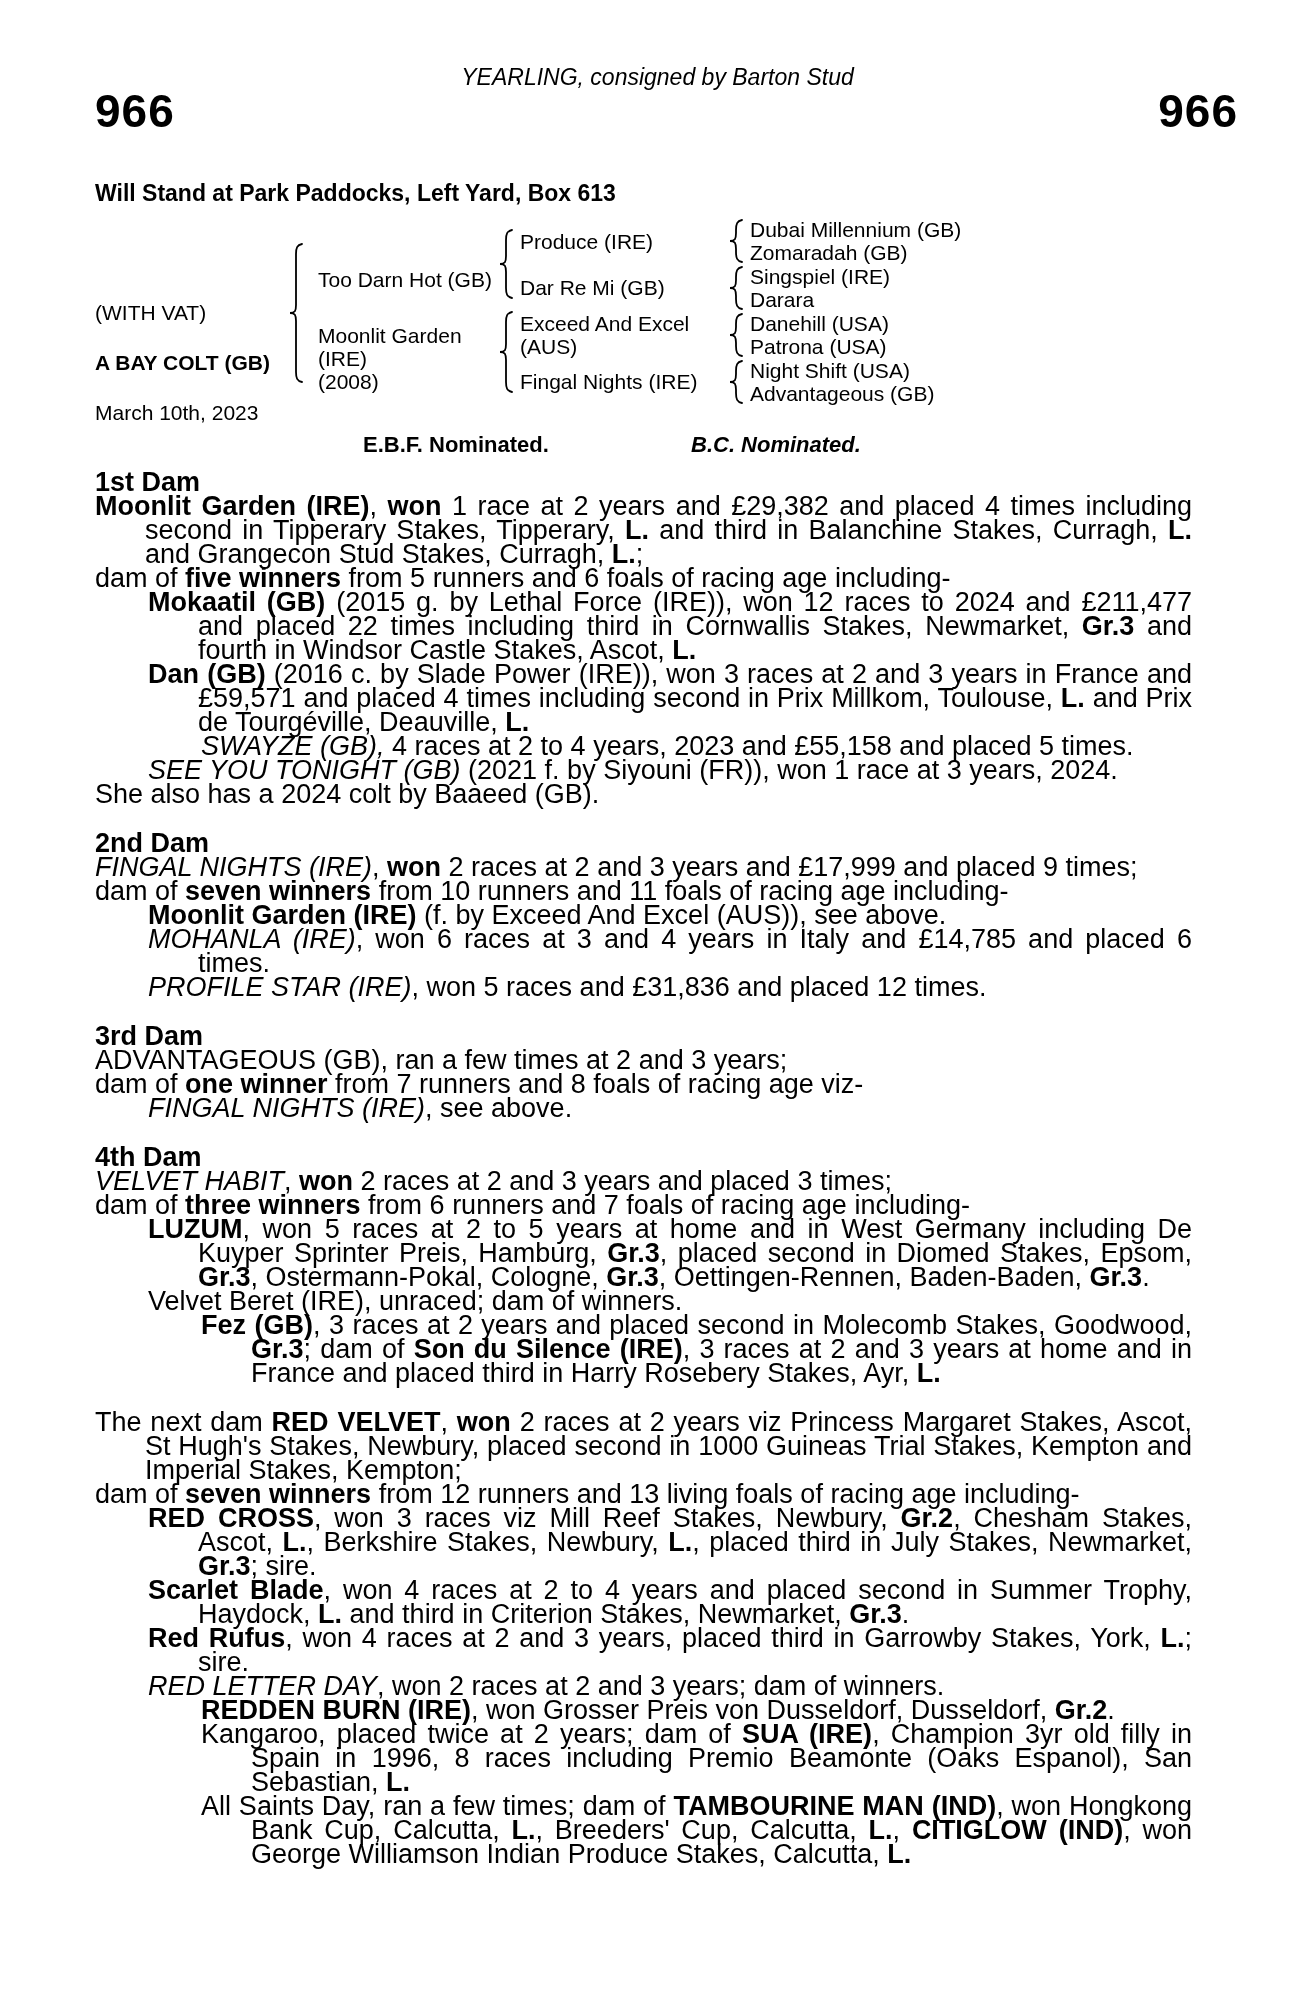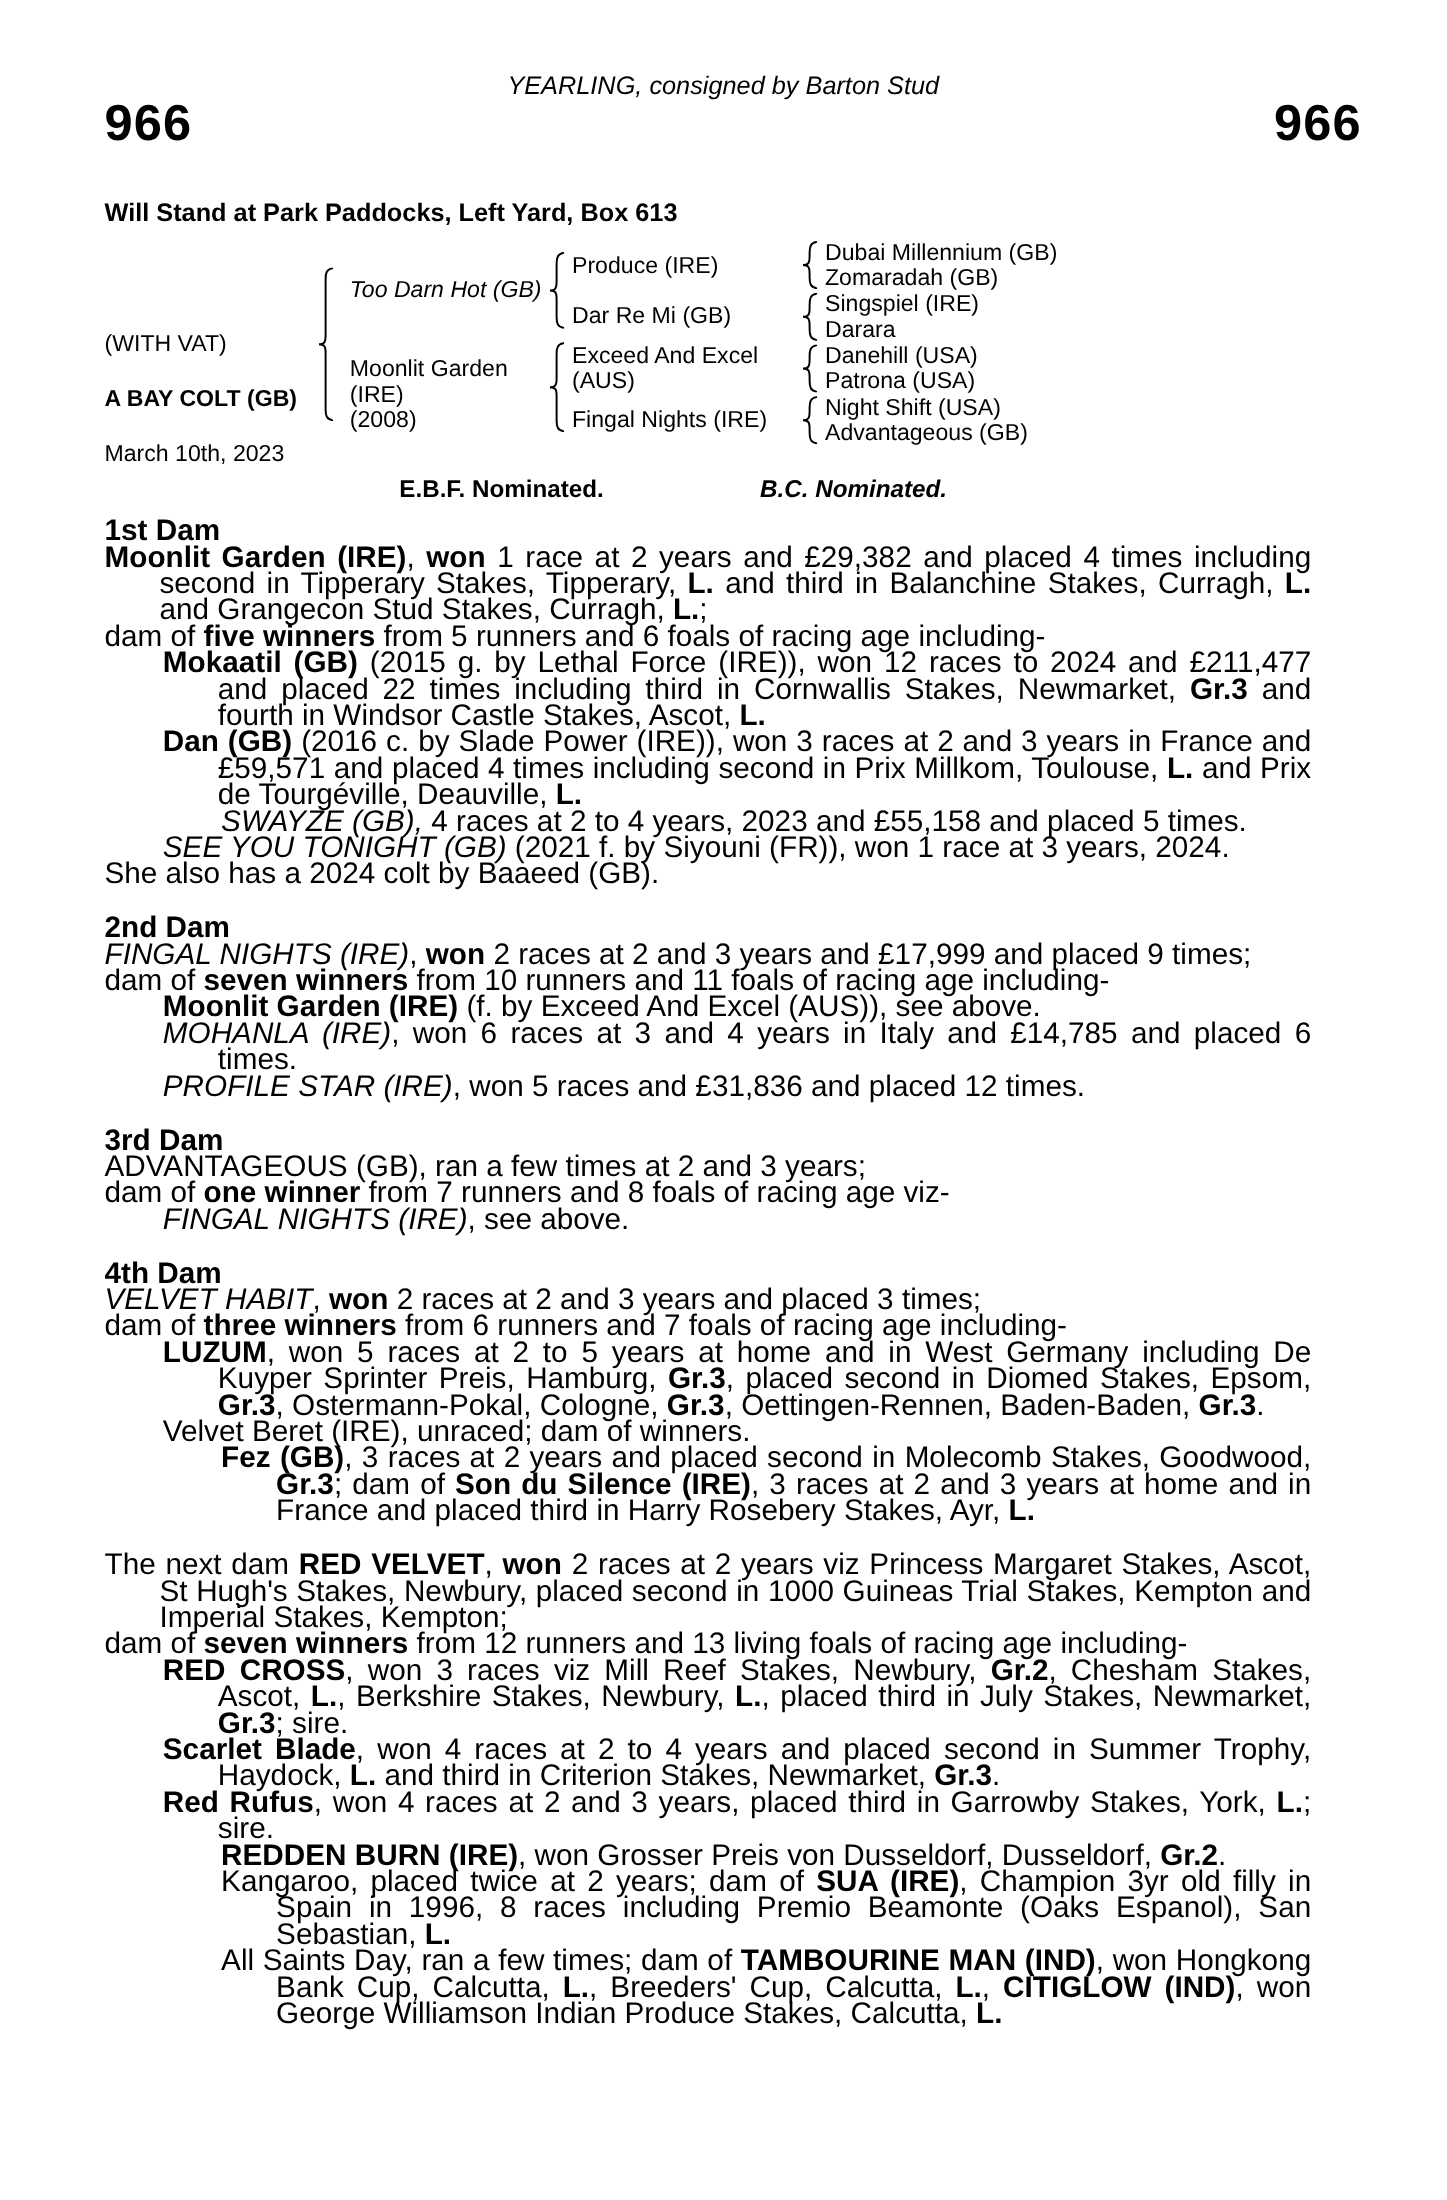--- a/index.html
+++ b/index.html
@@ -14,21 +14,21 @@
   }
   .lot{position:absolute;top:84px;font-size:46px;font-weight:bold;letter-spacing:1px;}
   .lot-left{left:95px;}
   .lot-right{right:77px;}
   .stand{position:absolute;top:180px;left:95px;font-size:23px;font-weight:bold;}
   
   .pedigree{position:absolute;top:218px;left:95px;width:1100px;height:192px;font-size:21px;}
   .ped-abs{position:absolute;line-height:23px;white-space:pre-line;}
   .gen0{left:0;top:57px;width:200px;line-height:25px;}
   .gen0 .colt-name{font-weight:bold;}
-  .g1-sire{left:223px;top:34px;width:185px;font-style:italic;}
+  .g1-sire{left:223px;top:50px;width:185px;}
   .g1-dam{left:223px;top:106px;width:185px;}
   .g2-a{left:425px;top:12px;width:205px;}
   .g2-b{left:425px;top:58px;width:205px;}
   .g2-c{left:425px;top:94px;width:205px;}
   .g2-d{left:425px;top:152px;width:205px;}
   .g3{left:655px;width:280px;}
   .g3-1{top:0;}   .g3-2{top:23px;}
   .g3-3{top:47px;}.g3-4{top:70px;}
   .g3-5{top:94px;}.g3-6{top:117px;}
   .g3-7{top:141px;}.g3-8{top:164px;}
@@ -152,17 +152,18 @@
       <div class="para ind1"><span class="r-b">LUZUM</span><span>, won 5 races at 2 to 5 years at home and in West Germany including De Kuyper Sprinter Preis, Hamburg, </span><span class="r-b">Gr.3</span><span>, placed second in Diomed Stakes, Epsom, </span><span class="r-b">Gr.3</span><span>, Ostermann-Pokal, Cologne, </span><span class="r-b">Gr.3</span><span>, Oettingen-Rennen, Baden-Baden, </span><span class="r-b">Gr.3</span><span>.</span></div>
       <div class="para ind1"><span>Velvet Beret (IRE), unraced; dam of winners.</span></div>
       <div class="para ind2"><span class="r-b">Fez (GB)</span><span>, 3 races at 2 years and placed second in Molecomb Stakes, Goodwood, </span><span class="r-b">Gr.3</span><span>; dam of </span><span class="r-b">Son du Silence (IRE)</span><span>, 3 races at 2 and 3 years at home and in France and placed third in Harry Rosebery Stakes, Ayr, </span><span class="r-b">L.</span></div>
     </div>
     <div class="section">
       <div class="para ind0"><span>The next dam </span><span class="r-b">RED VELVET</span><span>, </span><span class="r-b">won</span><span> 2 races at 2 years viz Princess Margaret Stakes, Ascot, St Hugh's Stakes, Newbury, placed second in 1000 Guineas Trial Stakes, Kempton and Imperial Stakes, Kempton;</span></div>
       <div class="para ind0"><span>dam of </span><span class="r-b">seven winners</span><span> from 12 runners and 13 living foals of racing age including-</span></div>
       <div class="para ind1"><span class="r-b">RED CROSS</span><span>, won 3 races viz Mill Reef Stakes, Newbury, </span><span class="r-b">Gr.2</span><span>, Chesham Stakes, Ascot, </span><span class="r-b">L.</span><span>, Berkshire Stakes, Newbury, </span><span class="r-b">L.</span><span>, placed third in July Stakes, Newmarket, </span><span class="r-b">Gr.3</span><span>; sire.</span></div>
       <div class="para ind1"><span class="r-b">Scarlet Blade</span><span>, won 4 races at 2 to 4 years and placed second in Summer Trophy, Haydock, </span><span class="r-b">L.</span><span> and third in Criterion Stakes, Newmarket, </span><span class="r-b">Gr.3</span><span>.</span></div>
       <div class="para ind1"><span class="r-b">Red Rufus</span><span>, won 4 races at 2 and 3 years, placed third in Garrowby Stakes, York, </span><span class="r-b">L.</span><span>; sire.</span></div>
+      <div class="para ind1"><span class="r-i">RED LETTER DAY</span><span>, won 2 races at 2 and 3 years; dam of winners.</span></div>
       <div class="para ind2"><span class="r-b">REDDEN BURN (IRE)</span><span>, won Grosser Preis von Dusseldorf, Dusseldorf, </span><span class="r-b">Gr.2</span><span>.</span></div>
       <div class="para ind2"><span>Kangaroo, placed twice at 2 years; dam of </span><span class="r-b">SUA (IRE)</span><span>, Champion 3yr old filly in Spain in 1996, 8 races including Premio Beamonte (Oaks Espanol), San Sebastian, </span><span class="r-b">L.</span></div>
       <div class="para ind2"><span>All Saints Day, ran a few times; dam of </span><span class="r-b">TAMBOURINE MAN (IND)</span><span>, won Hongkong Bank Cup, Calcutta, </span><span class="r-b">L.</span><span>, Breeders' Cup, Calcutta, </span><span class="r-b">L.</span><span>, </span><span class="r-b">CITIGLOW (IND)</span><span>, won George Williamson Indian Produce Stakes, Calcutta, </span><span class="r-b">L.</span></div>
     </div>
   </div>
 
 </body></html>

